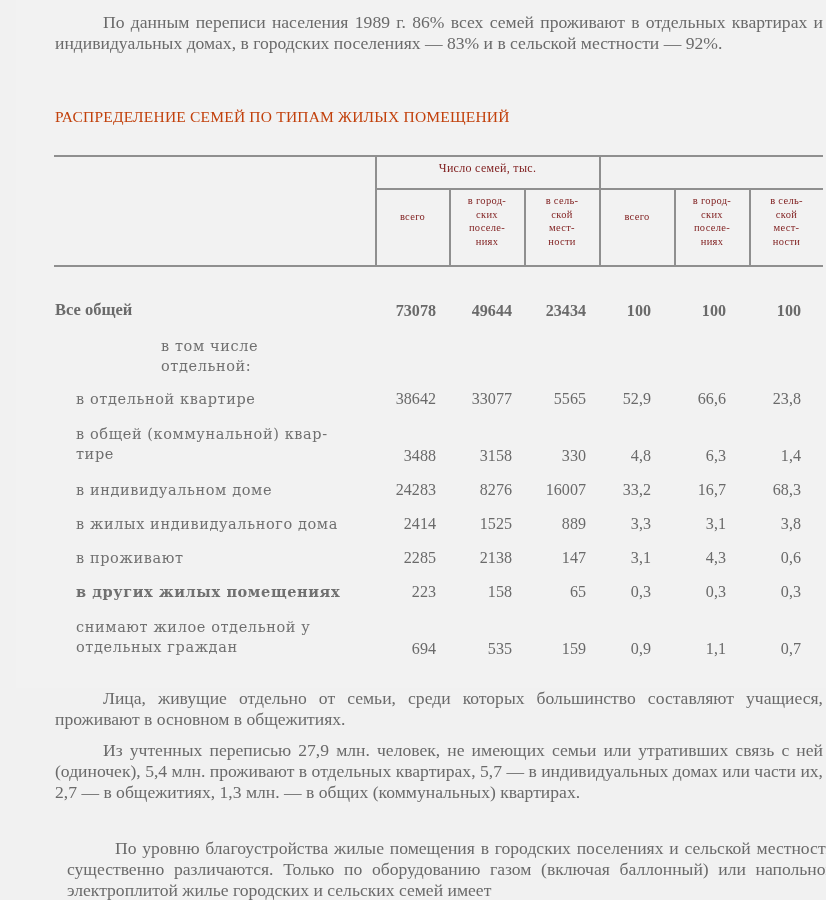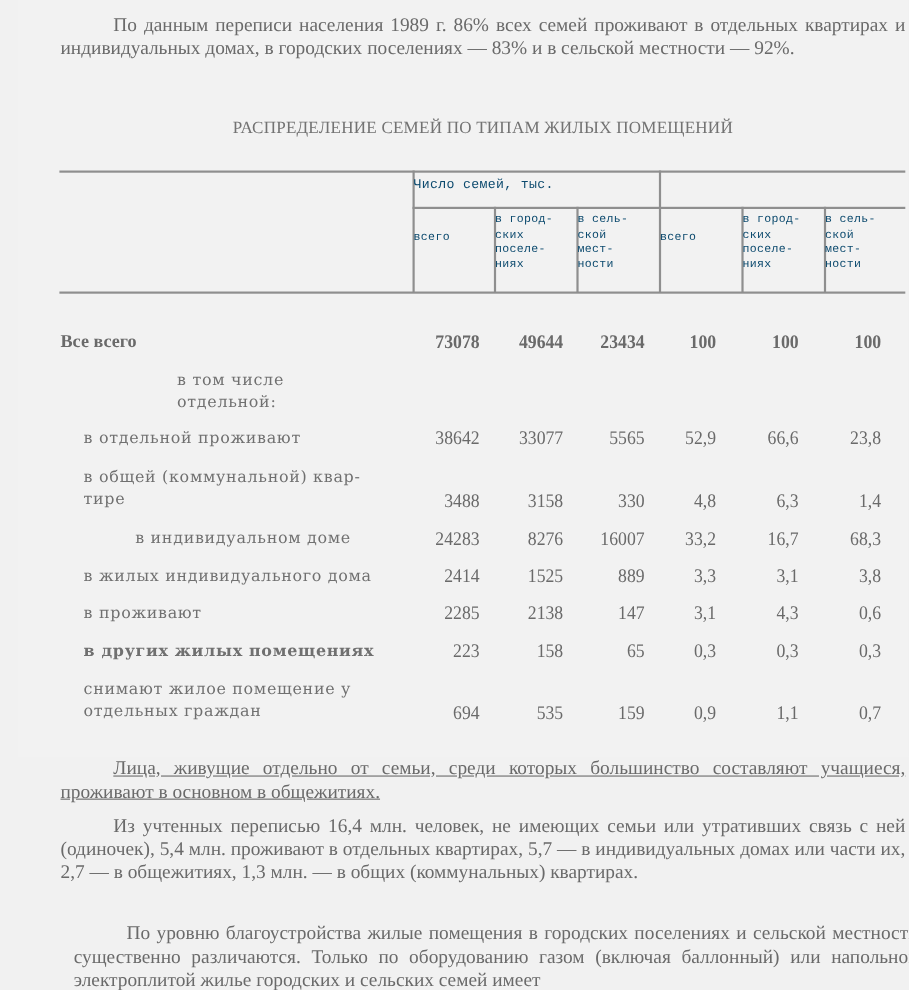--- a/index.html
+++ b/index.html
@@ -32,50 +32,50 @@
     position: absolute;
     left: 39px;
     width: 768px;
     font-size: 17.6px;
     line-height: 21px;
     text-align: justify;
     text-indent: 48px;
     color: #6a6a6a;
   }
   .para.p1 { top: 12px; }
-  .para.p2 { top: 688px; text-decoration: underline; }
+  .para.p2 { top: 688px; }
   .para.p3 { top: 740px; }
   .para.p4 { top: 826px; }
 
   .table-title {
     position: absolute;
     left: 39px; width: 768px;
     top: 108px;
-    text-align: center;
     font-size: 15.5px;
     letter-spacing: 0.2px;
-    color: #737373;
+    color: #c2410c;
   }
 
   .hline {
     position: absolute;
     height: 2px;
     background: #8f8f8f;
   }
   .vline {
     position: absolute;
     width: 1.5px;
     background: #8f8f8f;
   }
   .hline.thin { height: 1.5px; }
 
   .hdr {
     position: absolute;
-    font-family: Liberation Mono, monospace;
-    color: #0c4a6e;
+    text-align: center;
+    font-family: Liberation Serif, serif;
+    color: #7f1d1d;
   }
   .hdr.group {
     font-size: 12px;
     top: 161px;
     letter-spacing: 0.3px;
   }
   .hdr.sub {
     font-size: 10.5px;
     line-height: 13.5px;
     letter-spacing: 0.3px;
@@ -145,45 +145,45 @@
   <div class="hdr sub multi" style="left:659px; width:74px; white-space:pre-line;">в город-
 ских
 поселе-
 ниях</div>
   <div class="hdr sub multi" style="left:734px; width:73px; white-space:pre-line;">в сель-
 ской
 мест-
 ности</div>
 
   <div id="table-body">
-      <div class="row-label bold" style="top: 300px; left: 39px; width: 290px;">Все всего</div>
+      <div class="row-label bold" style="top: 300px; left: 39px; width: 290px;">Все общей</div>
       <div class="num bold" style="top: 300px; left: 350px; width: 70px;">73078</div>
       <div class="num bold" style="top: 300px; left: 426px; width: 70px;">49644</div>
       <div class="num bold" style="top: 300px; left: 500px; width: 70px;">23434</div>
       <div class="num bold" style="top: 300px; left: 565px; width: 70px;">100</div>
       <div class="num bold" style="top: 300px; left: 640px; width: 70px;">100</div>
       <div class="num bold" style="top: 300px; left: 715px; width: 70px;">100</div>
       <div class="row-label" style="top: 336px; left: 145px; width: 200px;">в том числе
 отдельной:</div>
-      <div class="row-label" style="top: 389px; left: 60px; width: 290px;">в отдельной проживают</div>
+      <div class="row-label" style="top: 389px; left: 60px; width: 290px;">в отдельной квартире</div>
       <div class="num" style="top: 388px; left: 350px; width: 70px;">38642</div>
       <div class="num" style="top: 388px; left: 426px; width: 70px;">33077</div>
       <div class="num" style="top: 388px; left: 500px; width: 70px;">5565</div>
       <div class="num" style="top: 388px; left: 565px; width: 70px;">52,9</div>
       <div class="num" style="top: 388px; left: 640px; width: 70px;">66,6</div>
       <div class="num" style="top: 388px; left: 715px; width: 70px;">23,8</div>
       <div class="row-label" style="top: 424px; left: 60px; width: 290px;">в общей (коммунальной) квар-
 тире</div>
       <div class="num" style="top: 445px; left: 350px; width: 70px;">3488</div>
       <div class="num" style="top: 445px; left: 426px; width: 70px;">3158</div>
       <div class="num" style="top: 445px; left: 500px; width: 70px;">330</div>
       <div class="num" style="top: 445px; left: 565px; width: 70px;">4,8</div>
       <div class="num" style="top: 445px; left: 640px; width: 70px;">6,3</div>
       <div class="num" style="top: 445px; left: 715px; width: 70px;">1,4</div>
-      <div class="row-label" style="top: 480px; left: 60px; width: 290px; text-align: center;">в индивидуальном доме</div>
+      <div class="row-label" style="top: 480px; left: 60px; width: 290px;">в индивидуальном доме</div>
       <div class="num" style="top: 479px; left: 350px; width: 70px;">24283</div>
       <div class="num" style="top: 479px; left: 426px; width: 70px;">8276</div>
       <div class="num" style="top: 479px; left: 500px; width: 70px;">16007</div>
       <div class="num" style="top: 479px; left: 565px; width: 70px;">33,2</div>
       <div class="num" style="top: 479px; left: 640px; width: 70px;">16,7</div>
       <div class="num" style="top: 479px; left: 715px; width: 70px;">68,3</div>
       <div class="row-label" style="top: 514px; left: 60px; width: 290px;">в жилых индивидуального дома</div>
       <div class="num" style="top: 513px; left: 350px; width: 70px;">2414</div>
       <div class="num" style="top: 513px; left: 426px; width: 70px;">1525</div>
       <div class="num" style="top: 513px; left: 500px; width: 70px;">889</div>
@@ -197,28 +197,28 @@
       <div class="num" style="top: 547px; left: 565px; width: 70px;">3,1</div>
       <div class="num" style="top: 547px; left: 640px; width: 70px;">4,3</div>
       <div class="num" style="top: 547px; left: 715px; width: 70px;">0,6</div>
       <div class="row-label" style="top: 582px; left: 60px; width: 290px; font-weight: bold;">в других жилых помещениях</div>
       <div class="num" style="top: 581px; left: 350px; width: 70px;">223</div>
       <div class="num" style="top: 581px; left: 426px; width: 70px;">158</div>
       <div class="num" style="top: 581px; left: 500px; width: 70px;">65</div>
       <div class="num" style="top: 581px; left: 565px; width: 70px;">0,3</div>
       <div class="num" style="top: 581px; left: 640px; width: 70px;">0,3</div>
       <div class="num" style="top: 581px; left: 715px; width: 70px;">0,3</div>
-      <div class="row-label" style="top: 617px; left: 60px; width: 290px;">снимают жилое помещение у
+      <div class="row-label" style="top: 617px; left: 60px; width: 290px;">снимают жилое отдельной у
 отдельных граждан</div>
       <div class="num" style="top: 638px; left: 350px; width: 70px;">694</div>
       <div class="num" style="top: 638px; left: 426px; width: 70px;">535</div>
       <div class="num" style="top: 638px; left: 500px; width: 70px;">159</div>
       <div class="num" style="top: 638px; left: 565px; width: 70px;">0,9</div>
       <div class="num" style="top: 638px; left: 640px; width: 70px;">1,1</div>
       <div class="num" style="top: 638px; left: 715px; width: 70px;">0,7</div>
     </div>
 
   <p class="para p2" style="margin:0">Лица, живущие отдельно от семьи, среди которых большинство составляют учащиеся, проживают в основном в общежитиях.</p>
-  <p class="para p3" style="margin:0">Из учтенных переписью 16,4 млн. человек, не имеющих семьи или утративших связь с ней (одиночек), 5,4 млн. проживают в отдельных квартирах, 5,7 — в индивидуальных домах или части их, 2,7 — в общежитиях, 1,3 млн. — в общих (коммунальных) квартирах.</p>
+  <p class="para p3" style="margin:0">Из учтенных переписью 27,9 млн. человек, не имеющих семьи или утративших связь с ней (одиночек), 5,4 млн. проживают в отдельных квартирах, 5,7 — в индивидуальных домах или части их, 2,7 — в общежитиях, 1,3 млн. — в общих (коммунальных) квартирах.</p>
   <p class="para p4" style="margin:12px">По уровню благоустройства жилые помещения в городских поселениях и сельской местности существенно различаются. Только по оборудованию газом (включая баллонный) или напольной электроплитой жилье городских и сельских семей имеет</p>
 
   <div class="edge-strip"></div>
 </div>
 
 </body></html>

